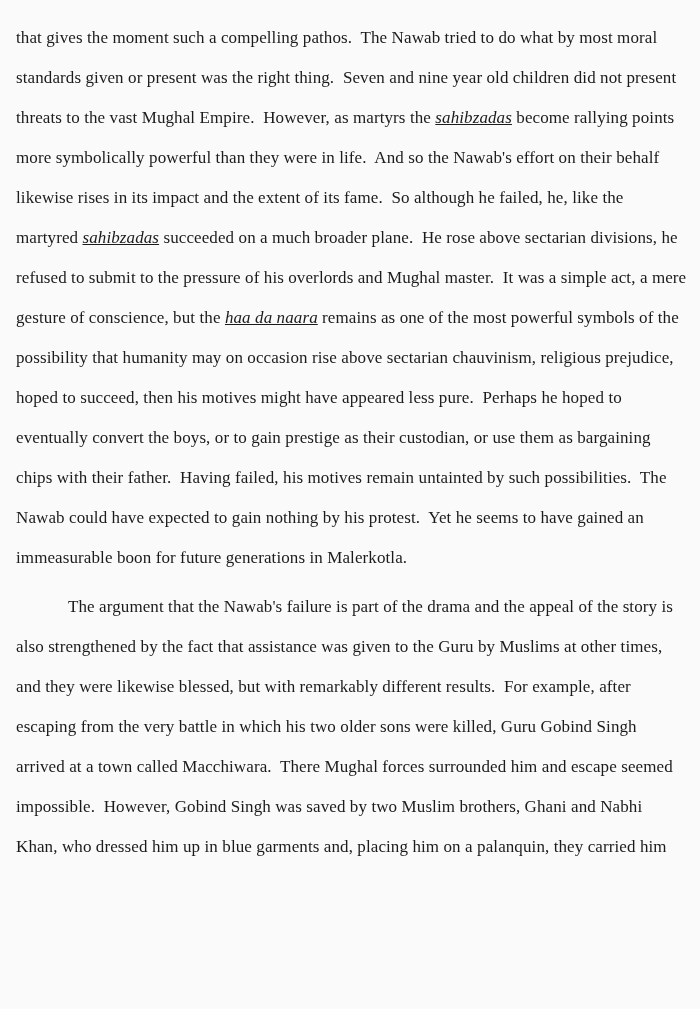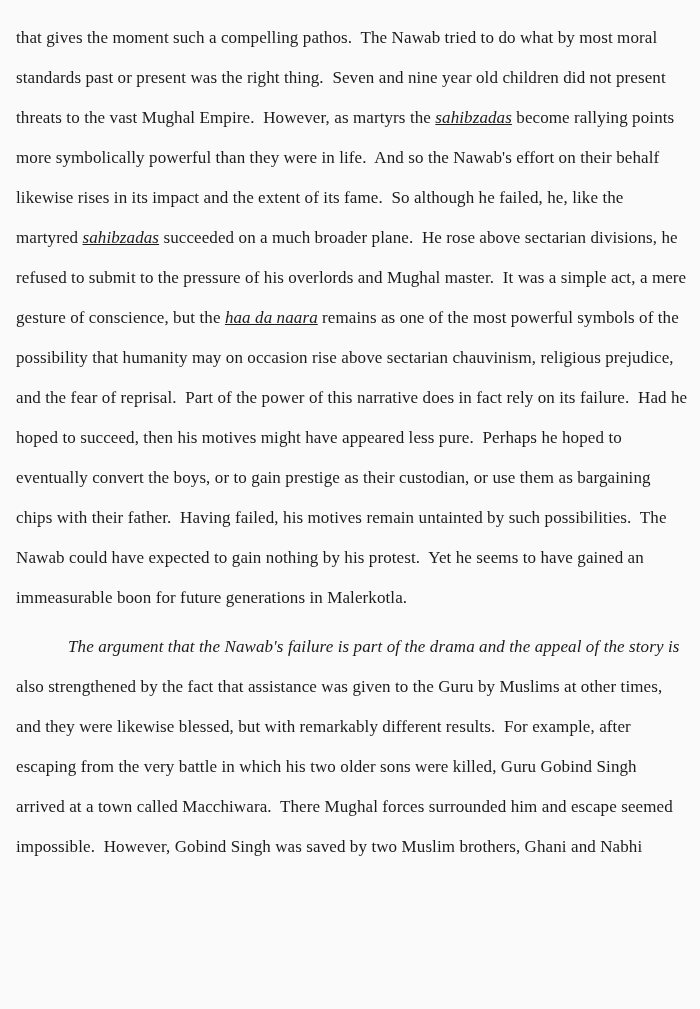--- a/index.html
+++ b/index.html
@@ -20,57 +20,57 @@
   }
   .paragraph { margin: 0; }
   .paragraph + .paragraph { margin-top: 9px; }
   .line {
     height: 40px;
     line-height: 40px;
     font-size: 17px;
     white-space: pre;
     letter-spacing: 0.1px;
   }
-  .line.indent { text-indent: 52px; font-style: italic; }
+  .line.indent { text-indent: 52px; }
   .line em { font-style: italic; text-decoration: underline; }
   .footer {
     position: absolute;
     top: 984px;
     left: 0;
     width: 700px;
     text-align: right;
     font-size: 16px;
     line-height: 20px;
     margin-left: 43px;
   }
 </style>
 </head>
 <body>
 
 <div class="text-block">
     <div class="paragraph">
       <div class="line"><span>that gives the moment such a compelling pathos.  The Nawab tried to do what by most moral</span></div>
-      <div class="line"><span>standards past or present was the right thing.  Seven and nine year old children did not present</span></div>
+      <div class="line"><span>standards given or present was the right thing.  Seven and nine year old children did not present</span></div>
       <div class="line"><span>threats to the vast Mughal Empire.  However, as martyrs the </span><em>sahibzadas</em><span> become rallying points</span></div>
       <div class="line"><span>more symbolically powerful than they were in life.  And so the Nawab's effort on their behalf</span></div>
       <div class="line"><span>likewise rises in its impact and the extent of its fame.  So although he failed, he, like the</span></div>
       <div class="line"><span>martyred </span><em>sahibzadas</em><span> succeeded on a much broader plane.  He rose above sectarian divisions, he</span></div>
       <div class="line"><span>refused to submit to the pressure of his overlords and Mughal master.  It was a simple act, a mere</span></div>
       <div class="line"><span>gesture of conscience, but the </span><em>haa da naara</em><span> remains as one of the most powerful symbols of the</span></div>
       <div class="line"><span>possibility that humanity may on occasion rise above sectarian chauvinism, religious prejudice,</span></div>
-      <div class="line"><span>and the fear of reprisal.  Part of the power of this narrative does in fact rely on its failure.  Had he</span></div>
       <div class="line"><span>hoped to succeed, then his motives might have appeared less pure.  Perhaps he hoped to</span></div>
       <div class="line"><span>eventually convert the boys, or to gain prestige as their custodian, or use them as bargaining</span></div>
       <div class="line"><span>chips with their father.  Having failed, his motives remain untainted by such possibilities.  The</span></div>
       <div class="line"><span>Nawab could have expected to gain nothing by his protest.  Yet he seems to have gained an</span></div>
       <div class="line"><span>immeasurable boon for future generations in Malerkotla.</span></div>
     </div>
     <div class="paragraph">
       <div class="line indent"><span>The argument that the Nawab's failure is part of the drama and the appeal of the story is</span></div>
       <div class="line"><span>also strengthened by the fact that assistance was given to the Guru by Muslims at other times,</span></div>
       <div class="line"><span>and they were likewise blessed, but with remarkably different results.  For example, after</span></div>
       <div class="line"><span>escaping from the very battle in which his two older sons were killed, Guru Gobind Singh</span></div>
       <div class="line"><span>arrived at a town called Macchiwara.  There Mughal forces surrounded him and escape seemed</span></div>
       <div class="line"><span>impossible.  However, Gobind Singh was saved by two Muslim brothers, Ghani and Nabhi</span></div>
+      <div class="line"><span>Khan, who dressed him up in blue garments and, placing him on a palanquin, they carried him</span></div>
     </div>
   </div>
 
 <div class="footer">239</div>
 
 </body></html>

